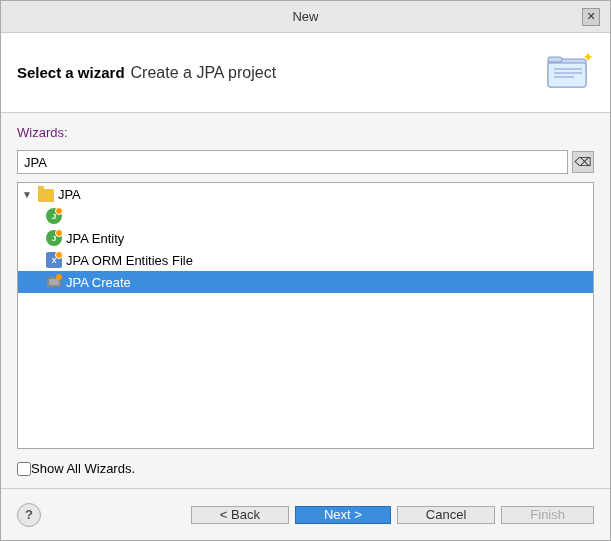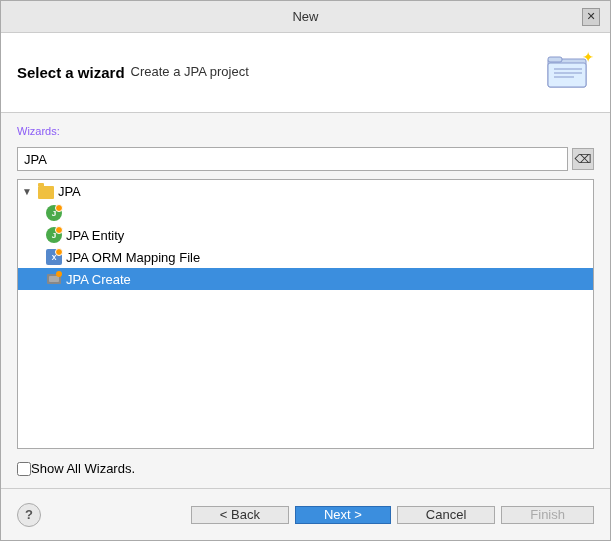--- a/index.html
+++ b/index.html
@@ -63,33 +63,33 @@
       display: flex;
       flex-direction: row;
       gap: 6px;
     }
     .header-title {
       font-size: 15px;
       font-weight: bold;
       color: #000;
     }
     .header-subtitle {
-      font-size: 13px;
+      font-size: 16px;
       color: #333;
     }
     .body-section {
       padding: 12px 16px;
       flex: 1;
       display: flex;
       flex-direction: column;
       gap: 8px;
     }
     .wizards-label {
-      font-size: 11px;
-      color: #8b5cf6;
+      font-size: 13px;
+      color: #701a75;
       margin-bottom: 2px;
     }
     .search-row {
       display: flex;
       align-items: center;
       gap: 4px;
     }
     .search-input {
       flex: 1;
       height: 24px;
@@ -355,21 +355,21 @@
         <span class="tree-icon">
           <div class="icon-jpa-entity" style="font-size:8px;">J</div>
         </span>
         <span>JPA Entity</span>
       </div>
 
       <div class="tree-item tree-child">
         <span class="tree-icon">
           <div class="icon-jpa-orm" style="font-size:7px;">X</div>
         </span>
-        <span>JPA ORM Mapping File</span>
+        <span>JPA ORM Entities File</span>
       </div>
 
       <div class="tree-item tree-child selected">
         <span class="tree-icon">
           <svg width="16" height="16" viewBox="0 0 16 16">
             <rect x="1" y="3" width="14" height="10" rx="1" fill="#888"></rect>
             <rect x="3" y="5" width="10" height="6" rx="1" fill="#aaa"></rect>
             <circle cx="13" cy="3" r="3" fill="#ff9900"></circle>
           </svg>
         </span>

